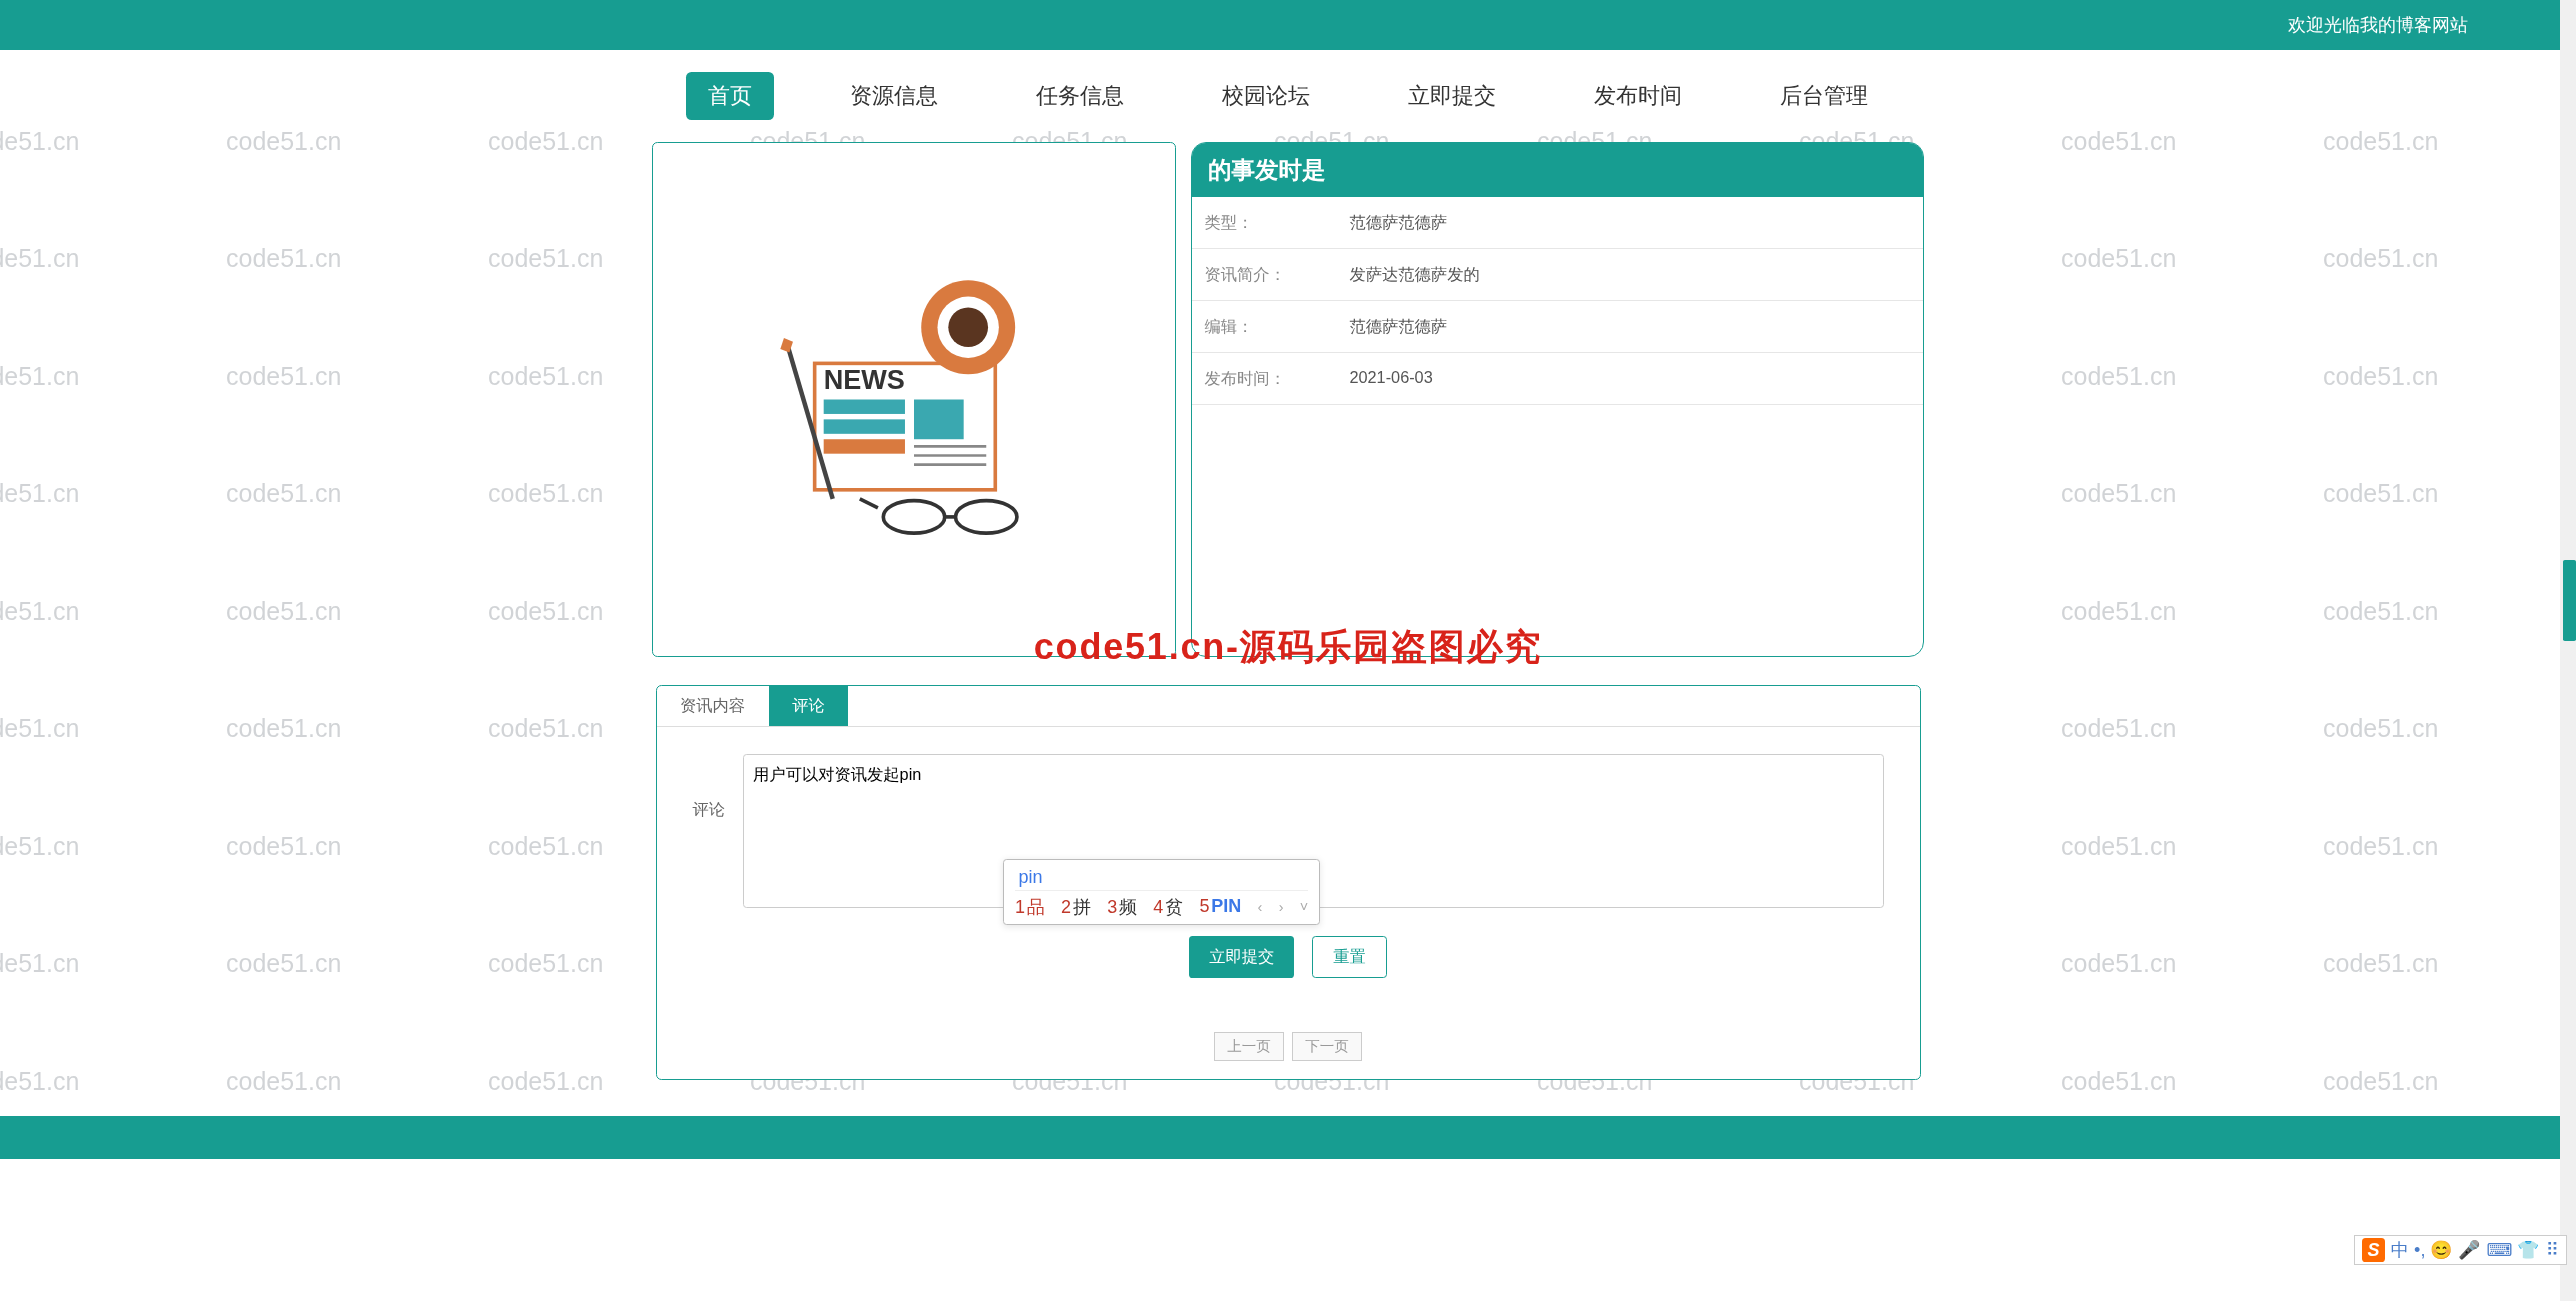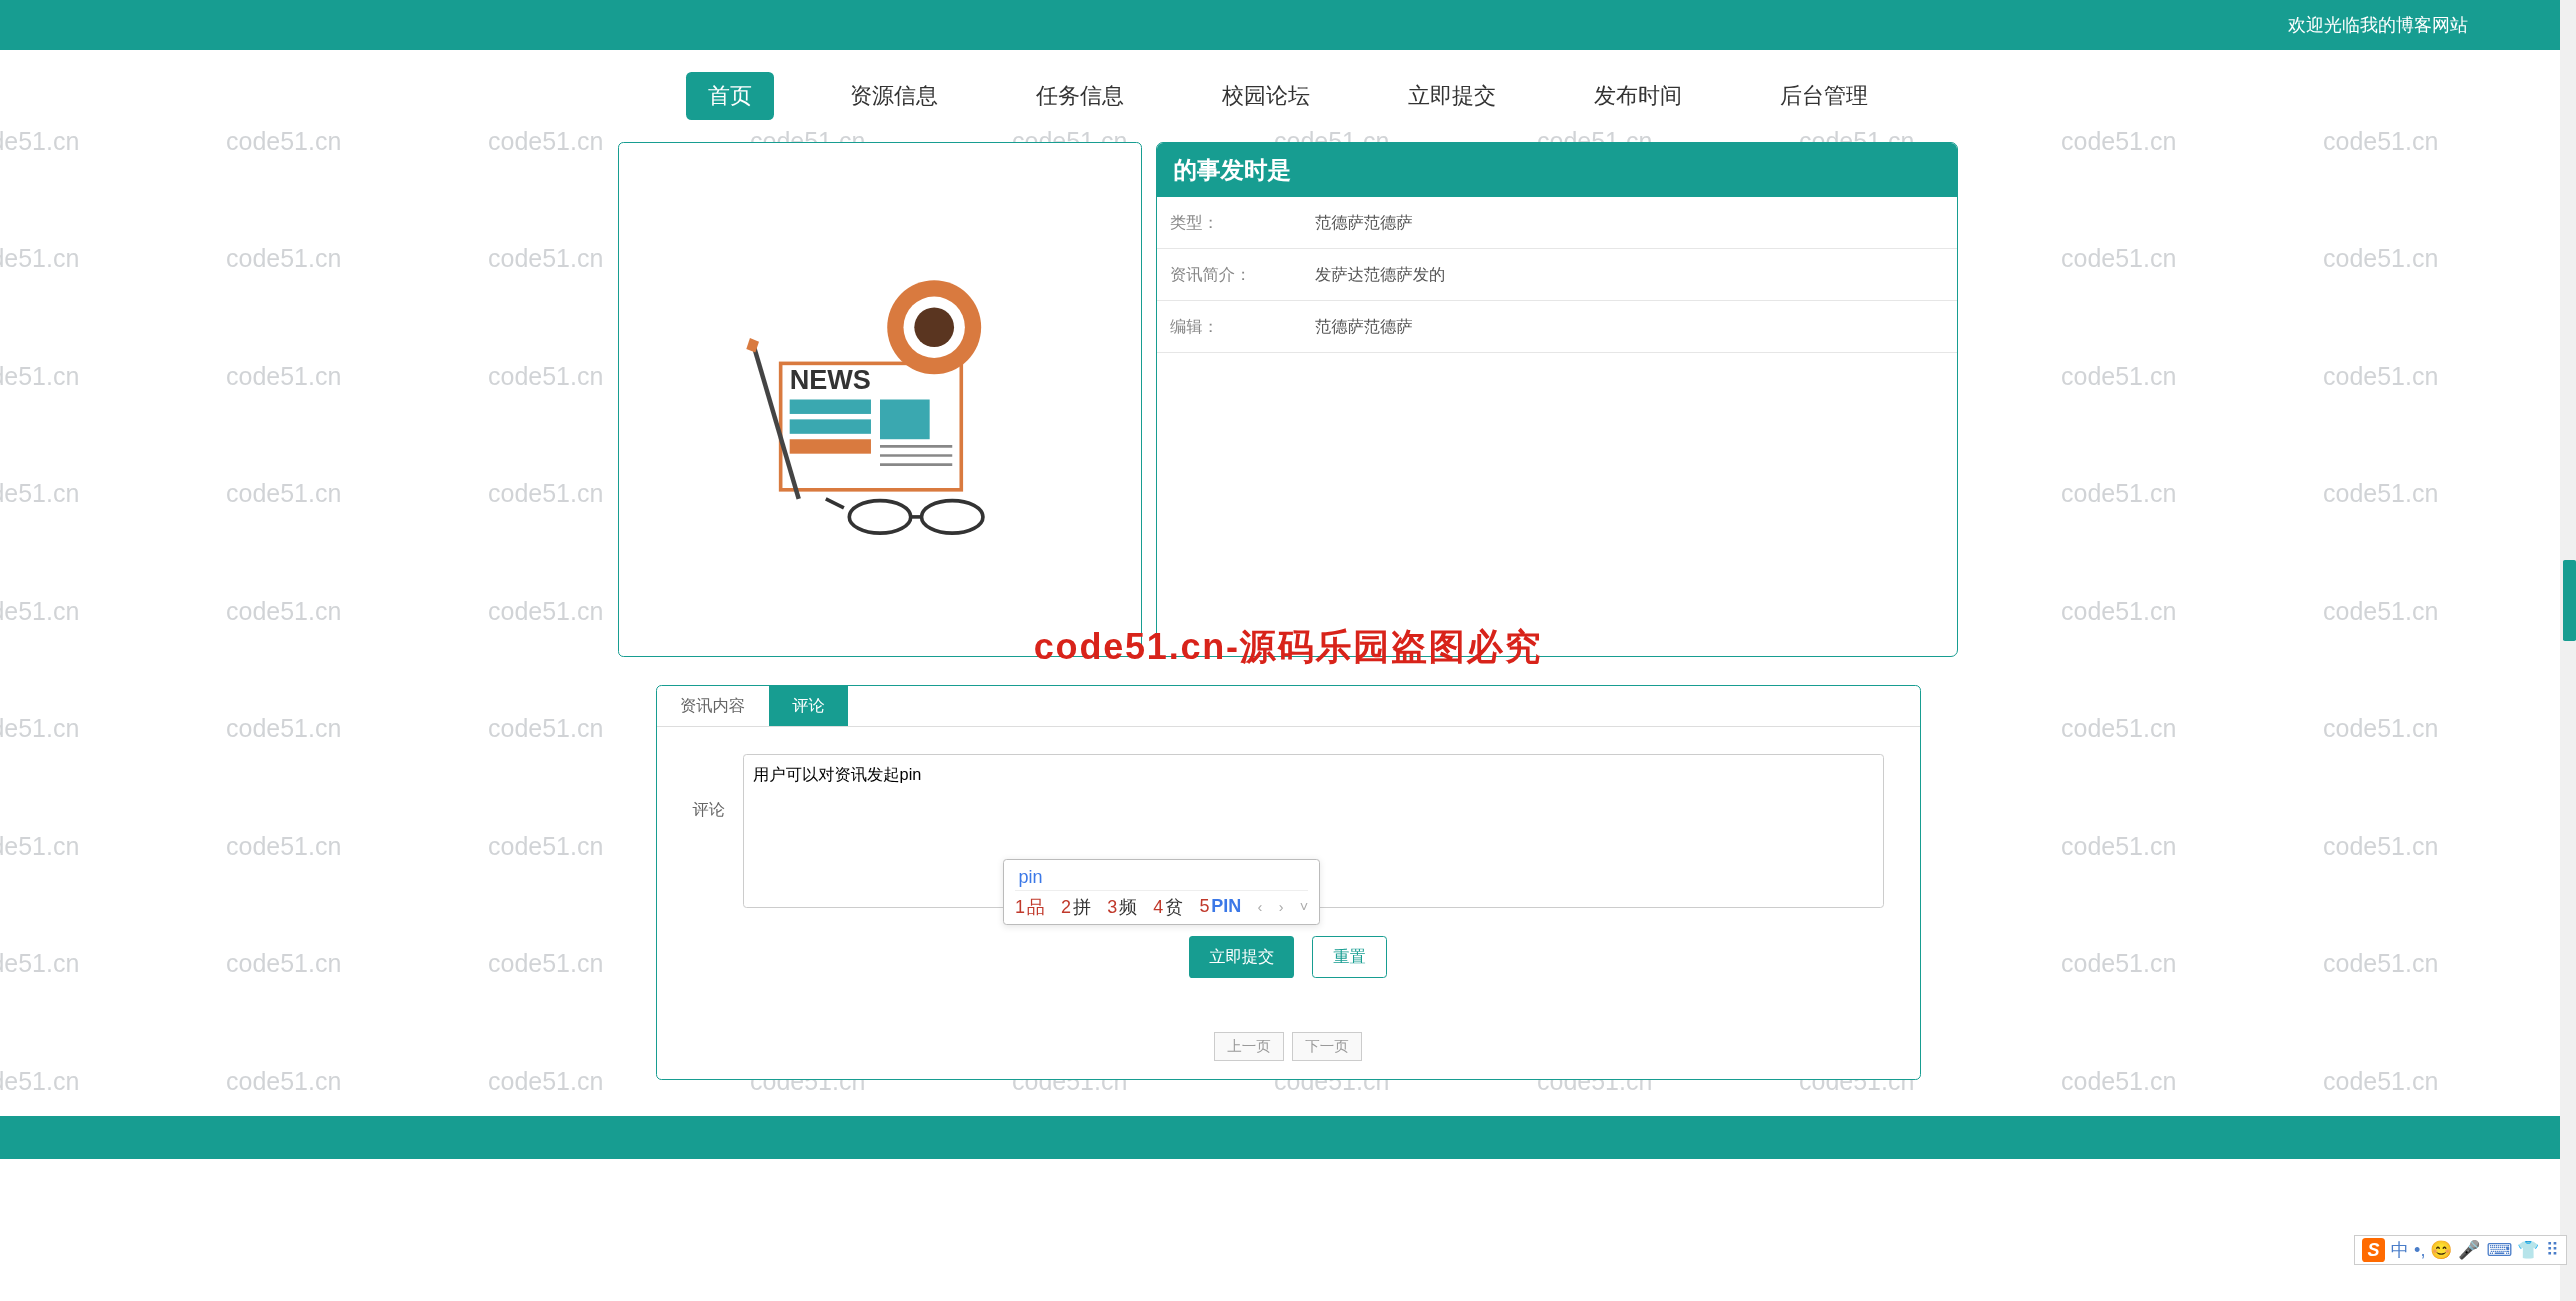--- a/index.html
+++ b/index.html
@@ -71,23 +71,23 @@
       display: flex;
       align-items: center;
       justify-content: center;
       background: #fff;
     }
     .news-illustration {
       width: 362px;
       height: 289px;
     }
     .right-card {
-      width: 802px;
+      width: 733px;
       border: 1.8px solid #179d91;
-      border-radius: 7px;
+      border-radius: 15px;
       background: #fff;
       height: 515px;
       overflow: hidden;
     }
     .right-card-header {
       background: #179d91;
       color: #fff;
       font-size: 23.5px;
       font-weight: bold;
       padding: 11px 16.3px;
@@ -429,20 +429,24 @@
       <div class="info-value">范德萨范德萨</div>
     </div>
     <div class="info-row">
       <div class="info-label">资讯简介：</div>
       <div class="info-value">发萨达范德萨发的</div>
     </div>
     <div class="info-row">
       <div class="info-label">编辑：</div>
       <div class="info-value">范德萨范德萨</div>
     </div>
+    <div class="info-row">
+      <div class="info-label">发布时间：</div>
+      <div class="info-value">2021-06-03</div>
+    </div>
   </div>
 </div>
 
 <div class="center-watermark">code51.cn-源码乐园盗图必究</div>
 
 <div class="comment-panel">
   <div class="tabs">
     <div class="tab">资讯内容</div>
     <div class="tab active">评论</div>
   </div>

